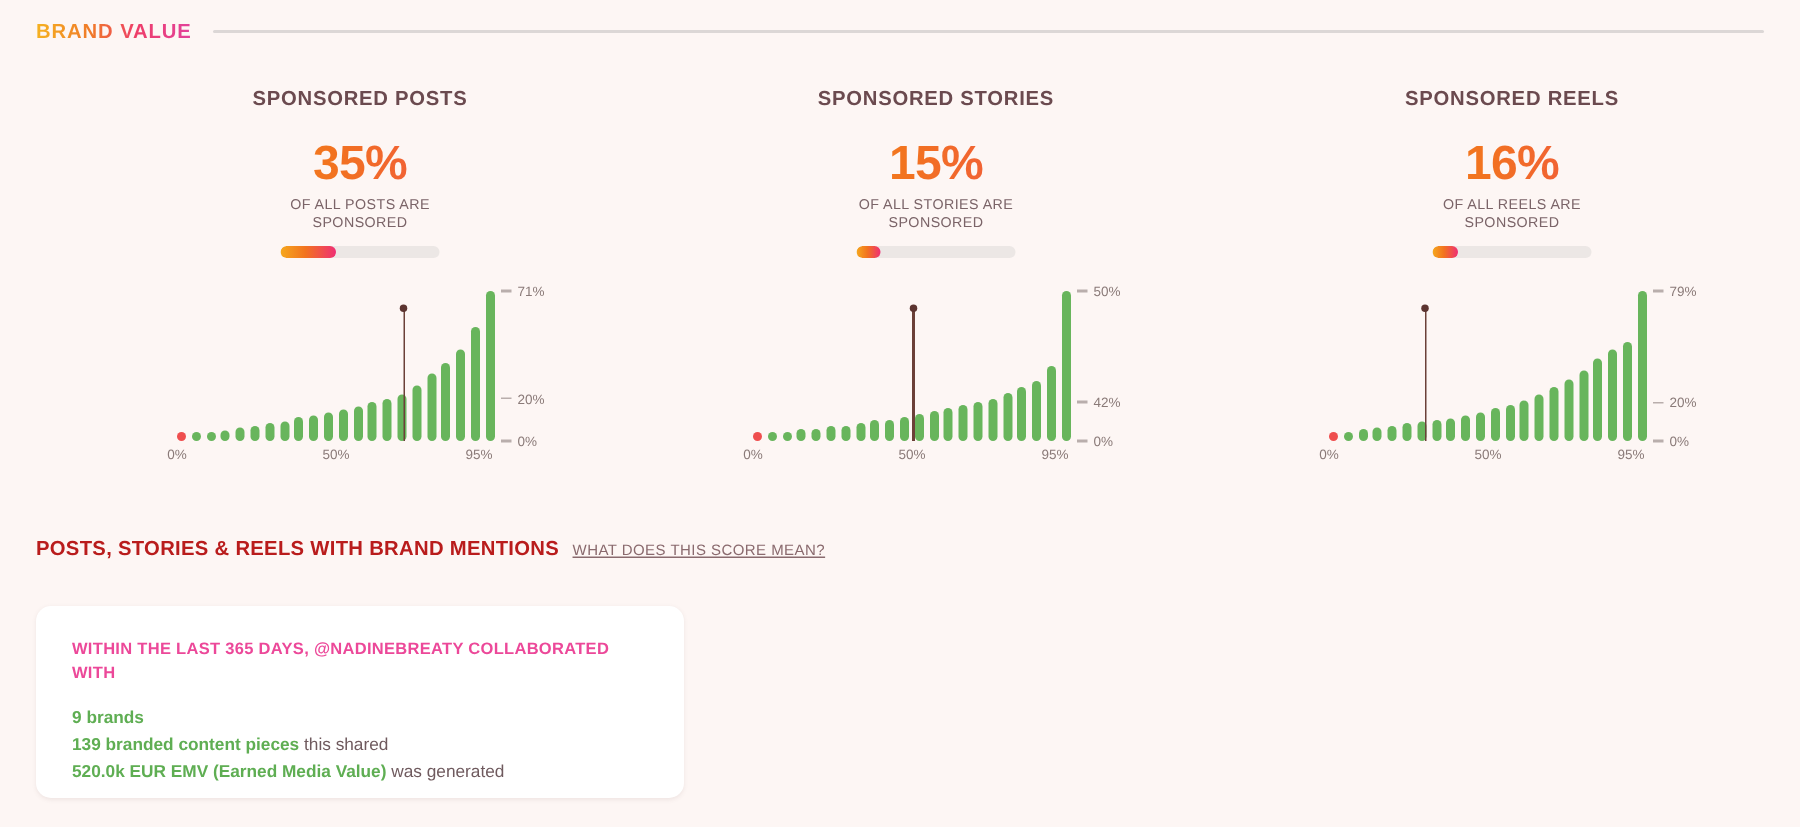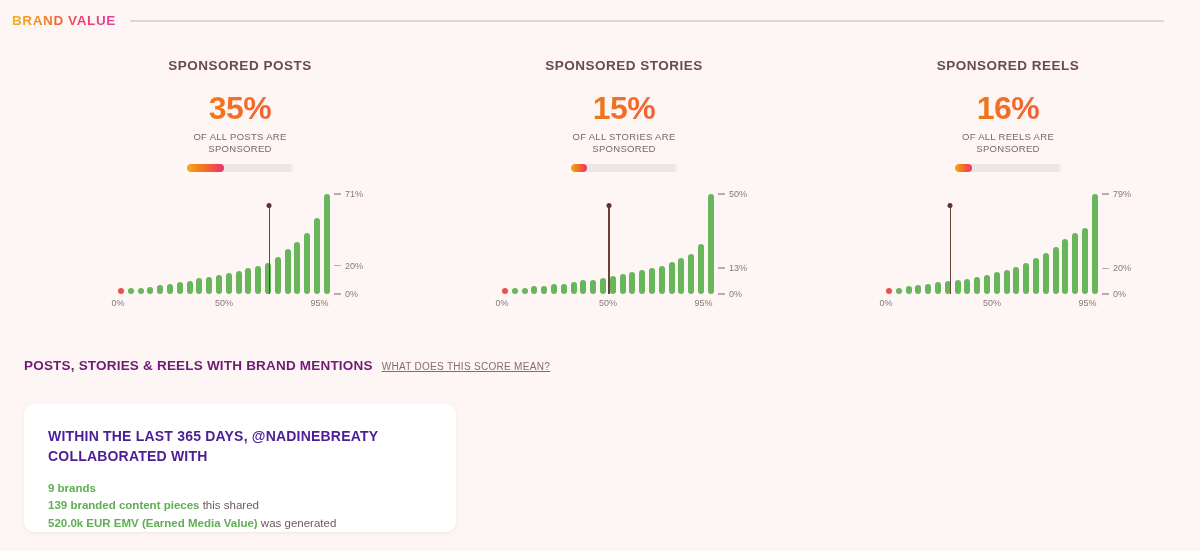--- a/index.html
+++ b/index.html
@@ -7,21 +7,21 @@
     margin: 0; padding: 0;
     width: 1200px; height: 551px;
     background: #fdf6f4;
     font-family: "Liberation Sans", sans-serif;
     overflow: hidden;
   }
   .page { position: relative; width: 1200px; height: 551px; background: #fdf6f4; }
 
   
   .section-header {
-    position: absolute; left: 12px; top: 13px;
+    position: absolute; left: 24px; top: 13px;
     display: flex; align-items: center; width: 1152px;
   }
   .section-title {
     font-size: 13.5px; font-weight: bold; letter-spacing: 0.6px;
     white-space: nowrap;
     background: linear-gradient(90deg, #f5b221 0%, #f07a28 35%, #ee3d6a 65%, #e2429c 100%);
     -webkit-background-clip: text; background-clip: text;
     -webkit-text-fill-color: transparent; color: #ee3d6a;
   }
   .header-rule {
@@ -79,39 +79,39 @@
   .ytick .dash { width: 7px; height: 1.5px; background: #b9aeac; margin-right: 4px; }
   .ytick .lbl { font-size: 9px; color: #8a7a78; white-space: nowrap; }
 
   .xticks { position: absolute; left: 8px; top: 104px; width: 212px; height: 14px; }
   .xtick { position: absolute; font-size: 9px; color: #8a7a78; transform: translateX(-50%); white-space: nowrap; }
 
   
   .mentions { position: absolute; left: 24px; top: 358px; }
   .mentions-row { display: flex; align-items: baseline; }
   .mentions-title {
-    font-size: 13.5px; font-weight: bold; letter-spacing: 0.2px; color: #701a75;
+    font-size: 13.5px; font-weight: bold; letter-spacing: 0.2px; color: #b91c1c;
   }
   .score-link {
     margin-left: 9px; font-size: 10px; letter-spacing: 0.3px;
     color: #8a6a6e; text-decoration: underline; cursor: pointer;
   }
   .mentions-sub { margin-top: 7px; font-size: 10.5px; color: #7b6468; }
   .mentions-sub .bold-link { font-weight: bold; color: #6b4a4f; cursor: pointer; }
 
   .card {
     position: absolute; left: 24px; top: 404px;
     width: 432px; height: 128px;
     background: #ffffff; border-radius: 10px;
     box-shadow: 0 1px 3px rgba(120,90,90,0.10);
     padding: 22px 24px 0 24px;
   }
   .card-title {
-    font-size: 14px; font-weight: bold; line-height: 1.45;
-    letter-spacing: 0.2px; color: #4c1d95;
+    font-size: 11px; font-weight: bold; line-height: 1.45;
+    letter-spacing: 0.2px; color: #ec4899;
   }
   .card-stats { margin-top: 13px; }
   .card-stat { font-size: 11.5px; line-height: 1.55; color: #6f5a5e; }
   .card-stat .hl { font-weight: bold; color: #5fae53; }
 </style>
 </head>
 <body>
 
 <div class="page">
 
@@ -216,21 +216,21 @@
               <div class="marker-dot"></div>
             </div>
           </div>
           <div class="yticks">
             <div class="ytick" style="top: 100%;">
               <span class="dash"></span>
               <span class="lbl">0%</span>
             </div>
             <div class="ytick" style="top: 74%;">
               <span class="dash"></span>
-              <span class="lbl">13%</span>
+              <span class="lbl">42%</span>
             </div>
             <div class="ytick" style="top: 0%;">
               <span class="dash"></span>
               <span class="lbl">50%</span>
             </div>
           </div>
           <div class="xticks">
             <div class="xtick" style="left: 0%;">0%</div>
             <div class="xtick" style="left: 50%;">50%</div>
             <div class="xtick" style="left: 95%;">95%</div>

